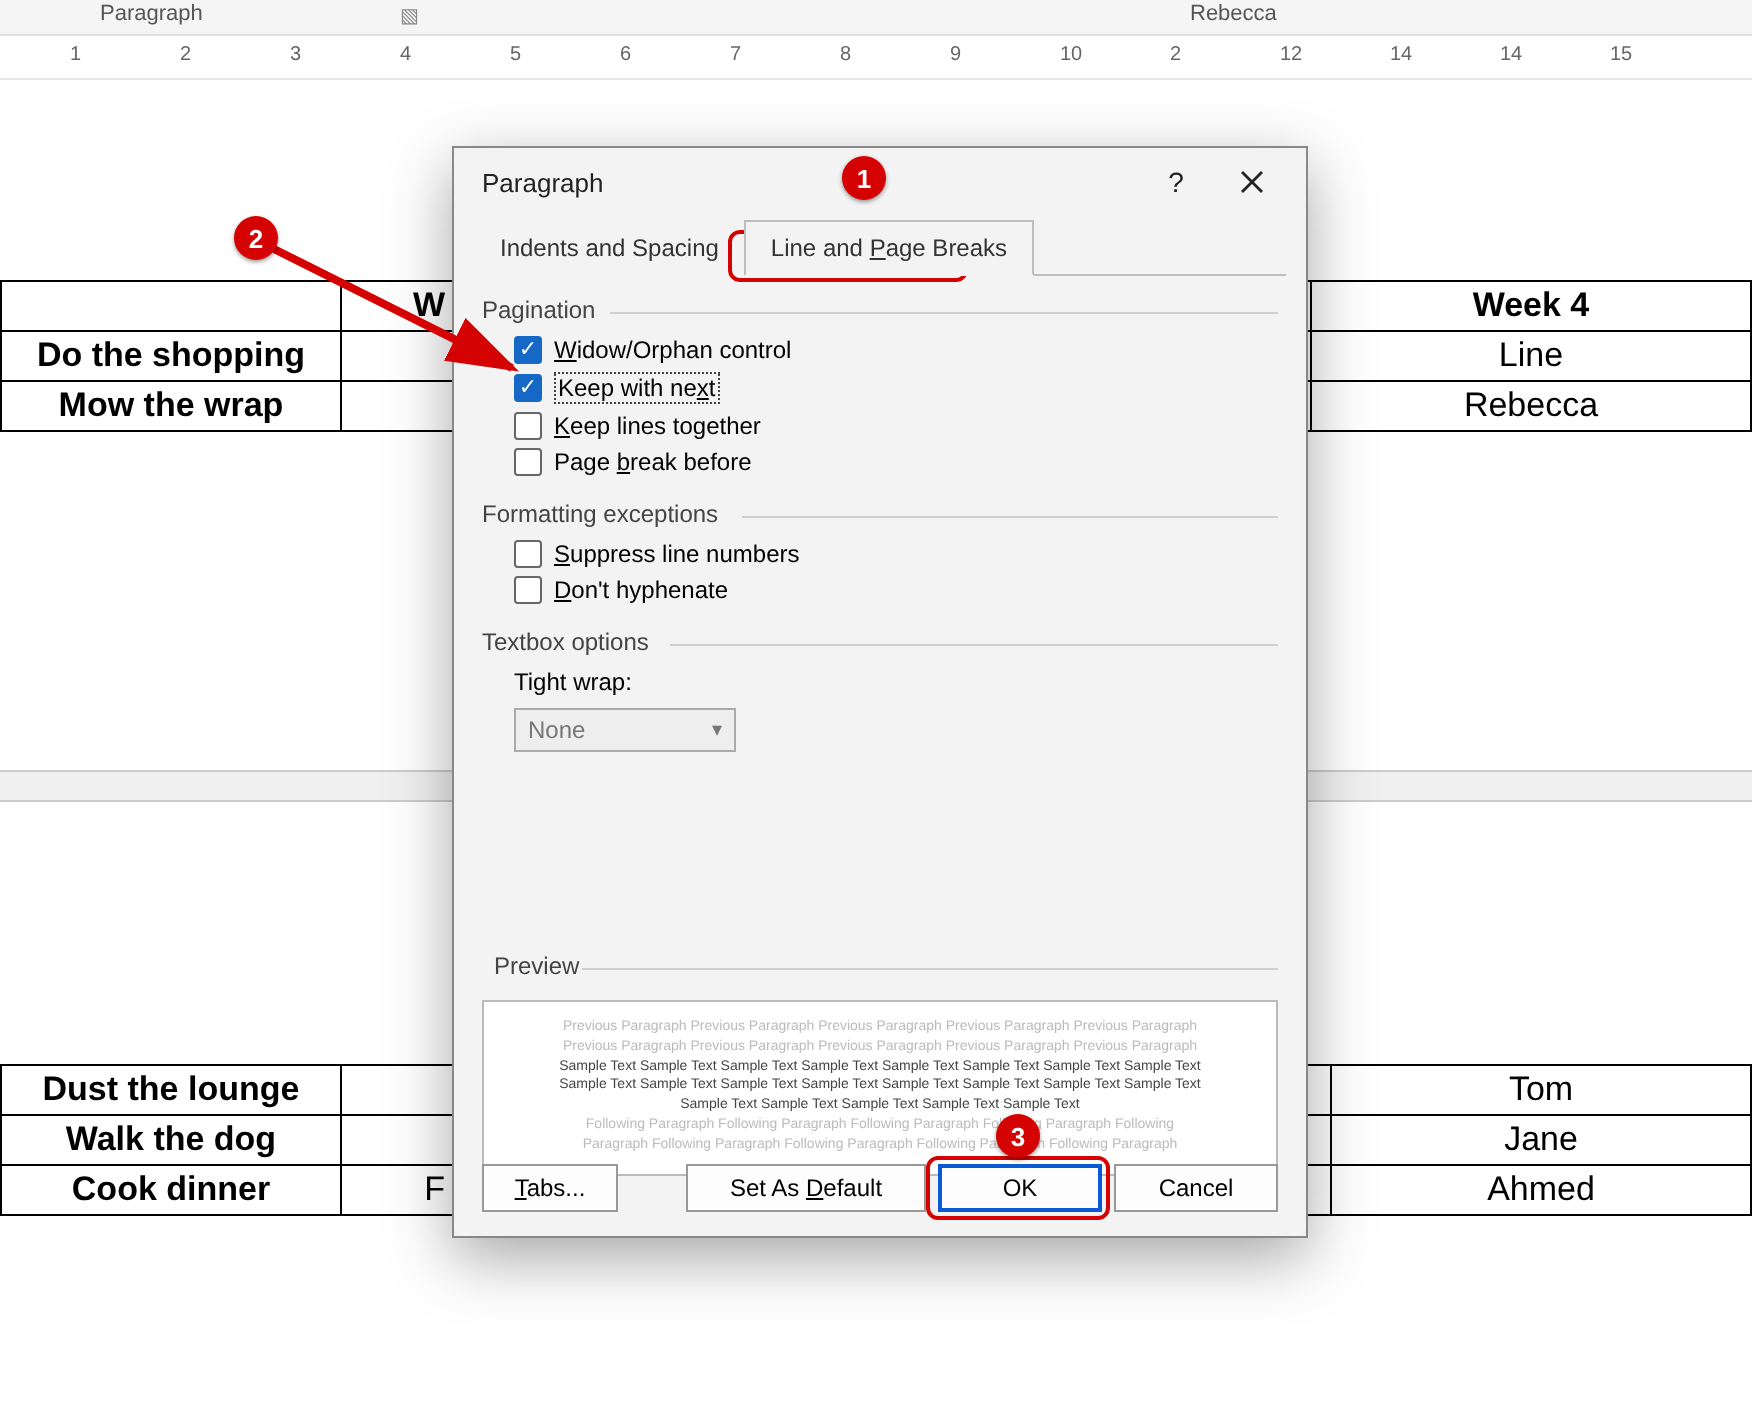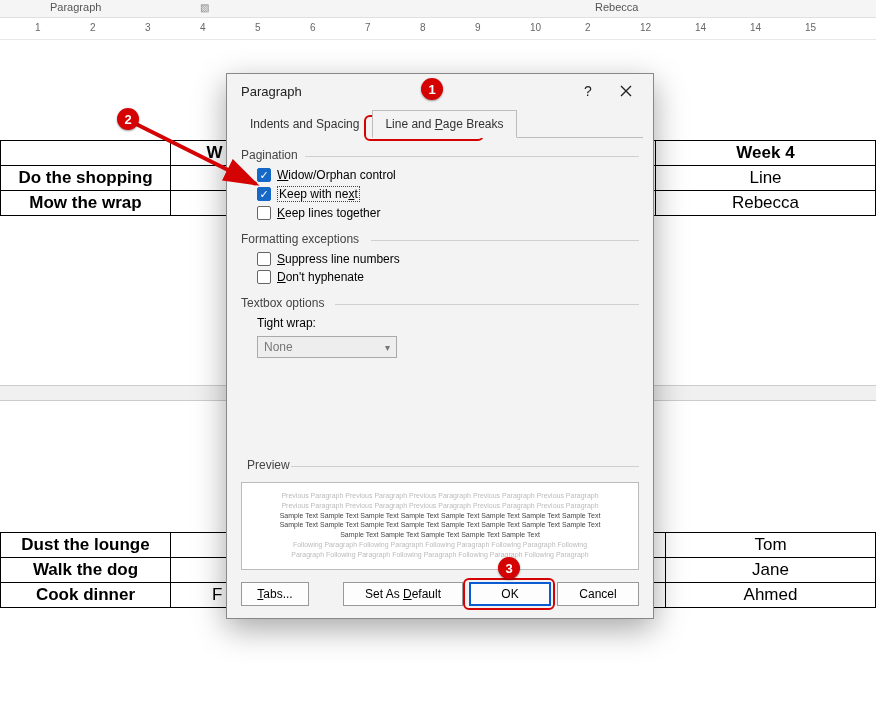--- a/index.html
+++ b/index.html
@@ -158,21 +158,21 @@
   .dotted-sel {
     border:1px dotted #444;
     padding:0 1px;
   }
   .u { text-decoration: underline; text-decoration-thickness:1px; }
   .tightwrap {
     padding: 2px 14px 2px 30px;
   }
   .select {
     margin: 4px 0 0 30px;
-    width:140px; height:22px;
+    width:111px; height:22px;
     border:1px solid #aaa;
     background:#eee;
     color:#777;
     display:flex; align-items:center; justify-content:space-between;
     padding:0 6px;
   }
   .select .caret{ font-size:10px; }
   .preview-box {
     margin: 6px 14px 0 14px;
     height: 88px;
@@ -346,20 +346,24 @@
     <span><span class="u">W</span><span>idow/Orphan control</span></span>
   </div>
   <div class="check-row">
     <span class="chk checked"></span>
     <span class="dotted-sel"><span>Keep with ne</span><span class="u">x</span><span>t</span></span>
   </div>
   <div class="check-row">
     <span class="chk"></span>
     <span><span class="u">K</span><span>eep lines together</span></span>
   </div>
+  <div class="check-row">
+    <span class="chk"></span>
+    <span><span>Page </span><span class="u">b</span><span>reak before</span></span>
+  </div>
 
   <div class="section-title" style="--tlen:130px">Formatting exceptions</div>
   <div class="check-row">
     <span class="chk"></span>
     <span><span class="u">S</span><span>uppress line numbers</span></span>
   </div>
   <div class="check-row">
     <span class="chk"></span>
     <span><span class="u">D</span><span>on't hyphenate</span></span>
   </div>

